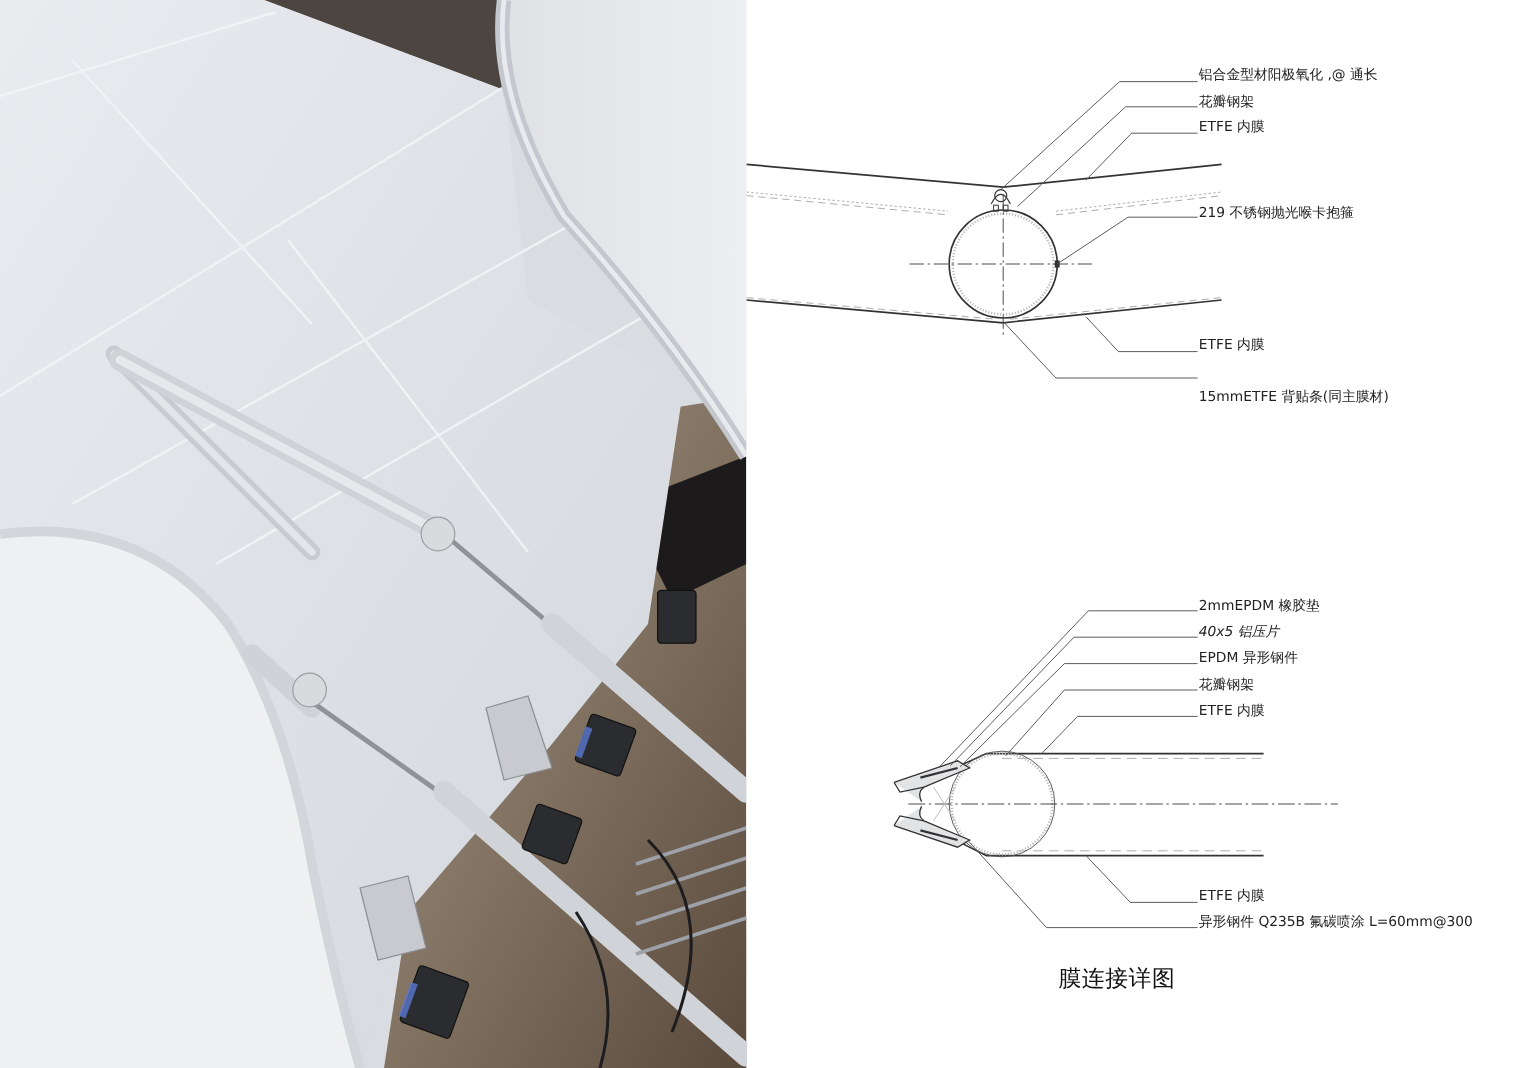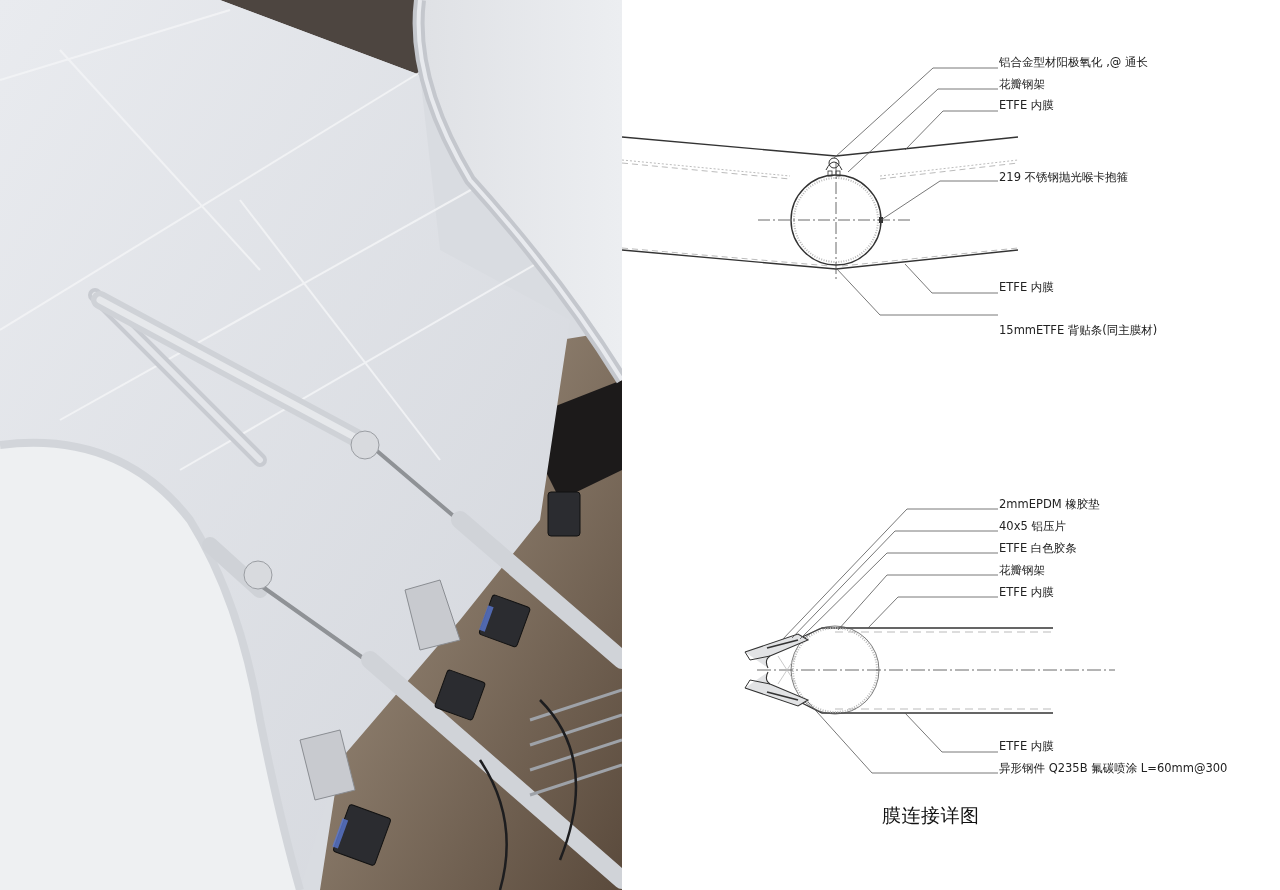--- a/index.html
+++ b/index.html
@@ -188,20 +188,20 @@
   </svg>
 
   <div class="callout" style="left:377px;top:55px;">铝合金型材阳极氧化 ,@ 通长</div>
   <div class="callout" style="left:377px;top:77px;">花瓣钢架</div>
   <div class="callout" style="left:377px;top:98px;">ETFE 内膜</div>
   <div class="callout" style="left:377px;top:170px;">219 不锈钢抛光喉卡抱箍</div>
   <div class="callout" style="left:377px;top:280px;">ETFE 内膜</div>
   <div class="callout" style="left:377px;top:303px;margin-top:20px;">15mmETFE 背贴条(同主膜材)</div>
 
   <div class="callout" style="left:377px;top:497px;text-align:center;">2mmEPDM 橡胶垫</div>
-  <div class="callout" style="left:377px;top:519px;">40x5 铝压片</div>
-  <div class="callout" style="left:377px;top:541px;">ETFE 白色胶条</div>
+  <div class="callout" style="left:377px;top:519px;font-style:italic;">40x5 铝压片</div>
+  <div class="callout" style="left:377px;top:541px;">EPDM 异形钢件</div>
   <div class="callout" style="left:377px;top:563px;">花瓣钢架</div>
   <div class="callout" style="left:377px;top:585px;">ETFE 内膜</div>
   <div class="callout" style="left:377px;top:739px;">ETFE 内膜</div>
   <div class="callout" style="left:377px;top:761px;">异形钢件 Q235B 氟碳喷涂 L=60mm@300</div>
   <div class="caption" style="left:260px;top:803px;">膜连接详图</div>
 </div>
 
 </body></html>

